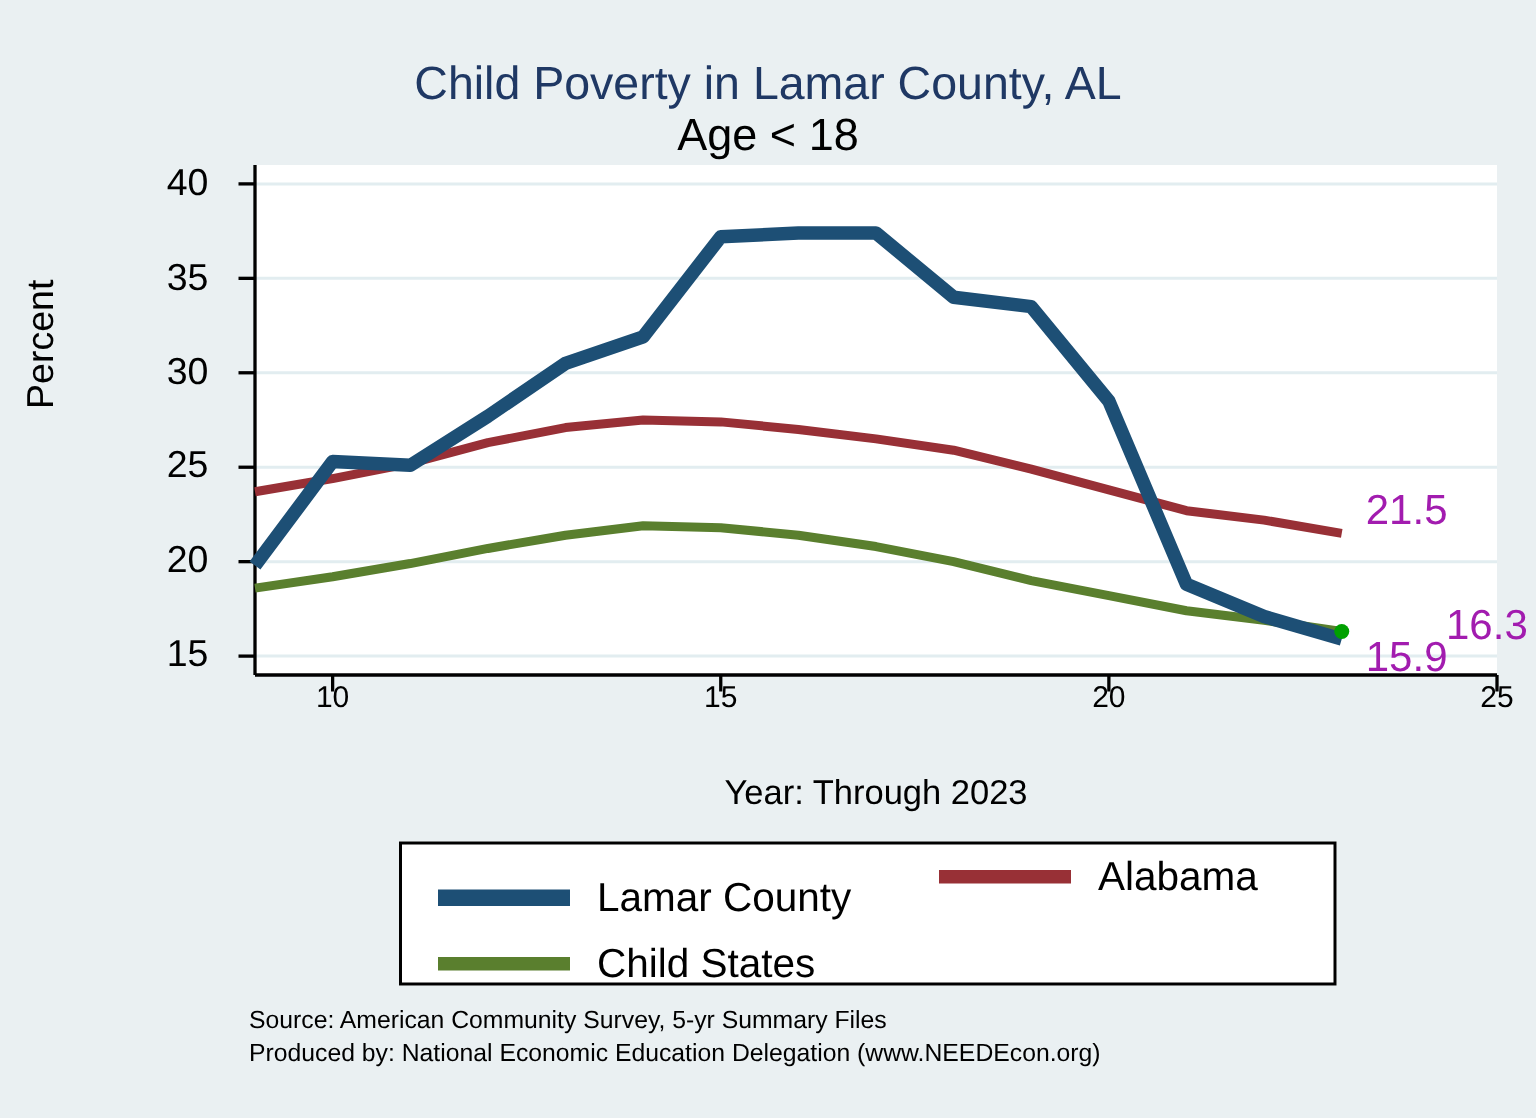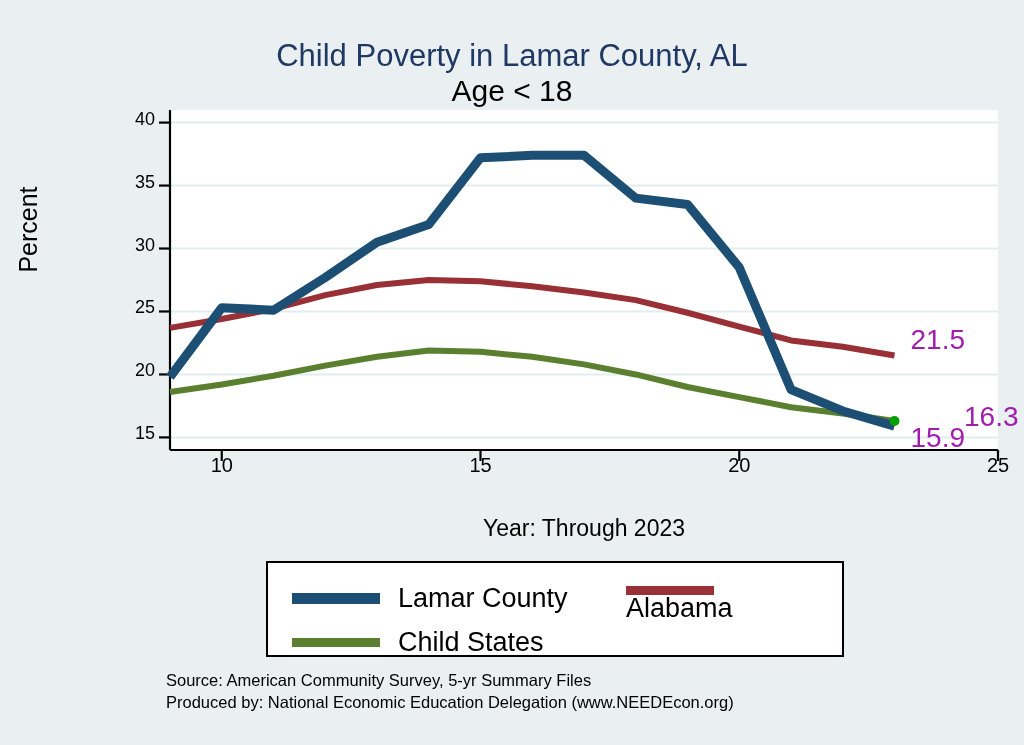--- a/index.html
+++ b/index.html
@@ -60,22 +60,22 @@
     width: 828px;
     text-align: center;
     font-size: 23px;
     color: #000;
     font-family: "Liberation Sans", sans-serif;
   }
   .ytick {
     position: absolute;
     right: 0;
     width: 60px;
-    text-align: right;
-    font-size: 18px;
+    text-align: center;
+    font-size: 25px;
     color: #000;
     font-family: "Liberation Sans", sans-serif;
     line-height: 1;
   }
   .ytick-wrap {
     position: absolute;
     left: 95px;
     width: 60px;
     height: 0;
   }
@@ -100,21 +100,21 @@
     font-size: 28px;
     color: #a21caf;
     font-family: "Liberation Sans", sans-serif;
     white-space: nowrap;
     line-height: 1;
   }
   .legend-box {
     position: absolute;
     left: 266px;
     top: 561px;
-    width: 578px;
+    width: 625px;
     height: 96px;
     background: #ffffff;
     border: 2px solid #000000;
     box-sizing: border-box;
   }
   .legend-item {
     position: absolute;
     display: flex;
     align-items: center;
   }
@@ -218,21 +218,21 @@
       <div class="endlabel" style="left: 964px; top: 403.037px;">16.3</div>
     </div>
 
   <div class="xlabel">Year: Through 2023</div>
 
   <div class="legend-box">
     <div class="legend-item" id="leg0" style="left:24px; top:22px;">
       <span class="legend-swatch thick" style="background: rgb(29, 79, 117);"></span>
       <span class="legend-text">Lamar County</span>
     </div>
-    <div class="legend-item" id="leg1" style="left:358px; top:23px;flex-direction:column;">
+    <div class="legend-item" id="leg1" style="left:358px; top:8px;">
       <span class="legend-swatch" style="background: rgb(152, 48, 54);"></span>
       <span class="legend-text">Alabama</span>
     </div>
     <div class="legend-item" id="leg2" style="left:24px; top:66px;">
       <span class="legend-swatch" style="background: rgb(90, 127, 46);"></span>
       <span class="legend-text">Child States</span>
     </div>
   </div>
 
   <div class="source">

